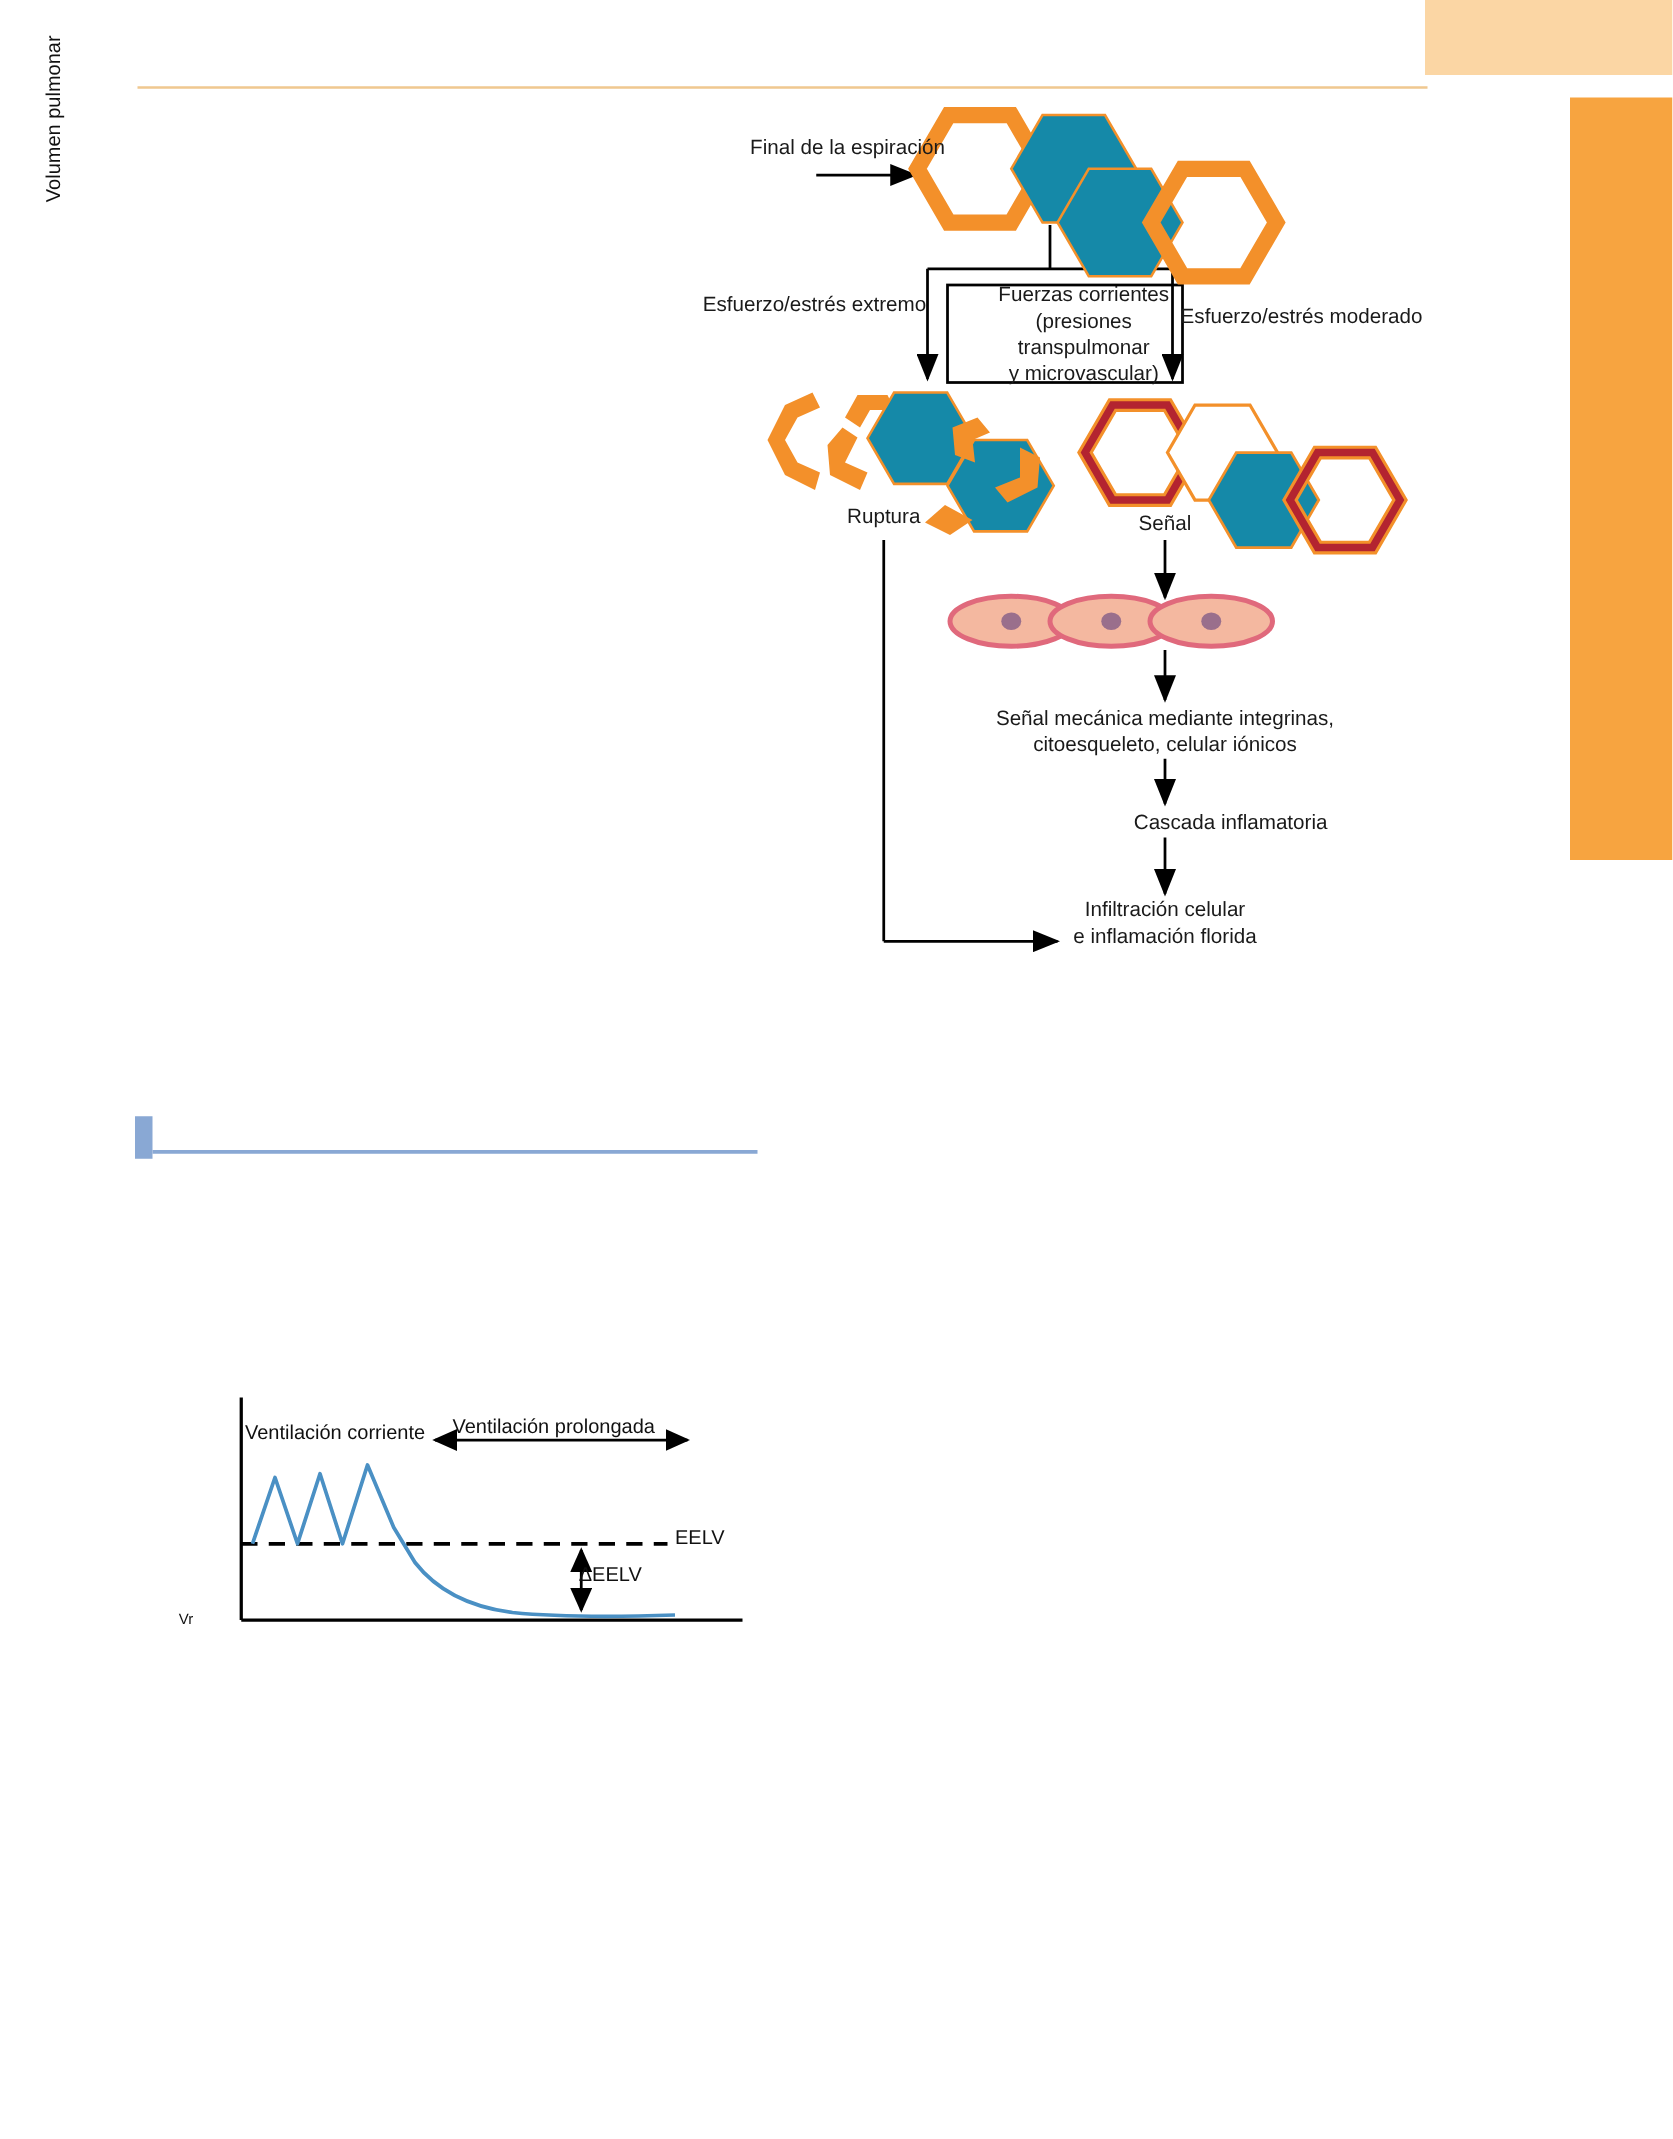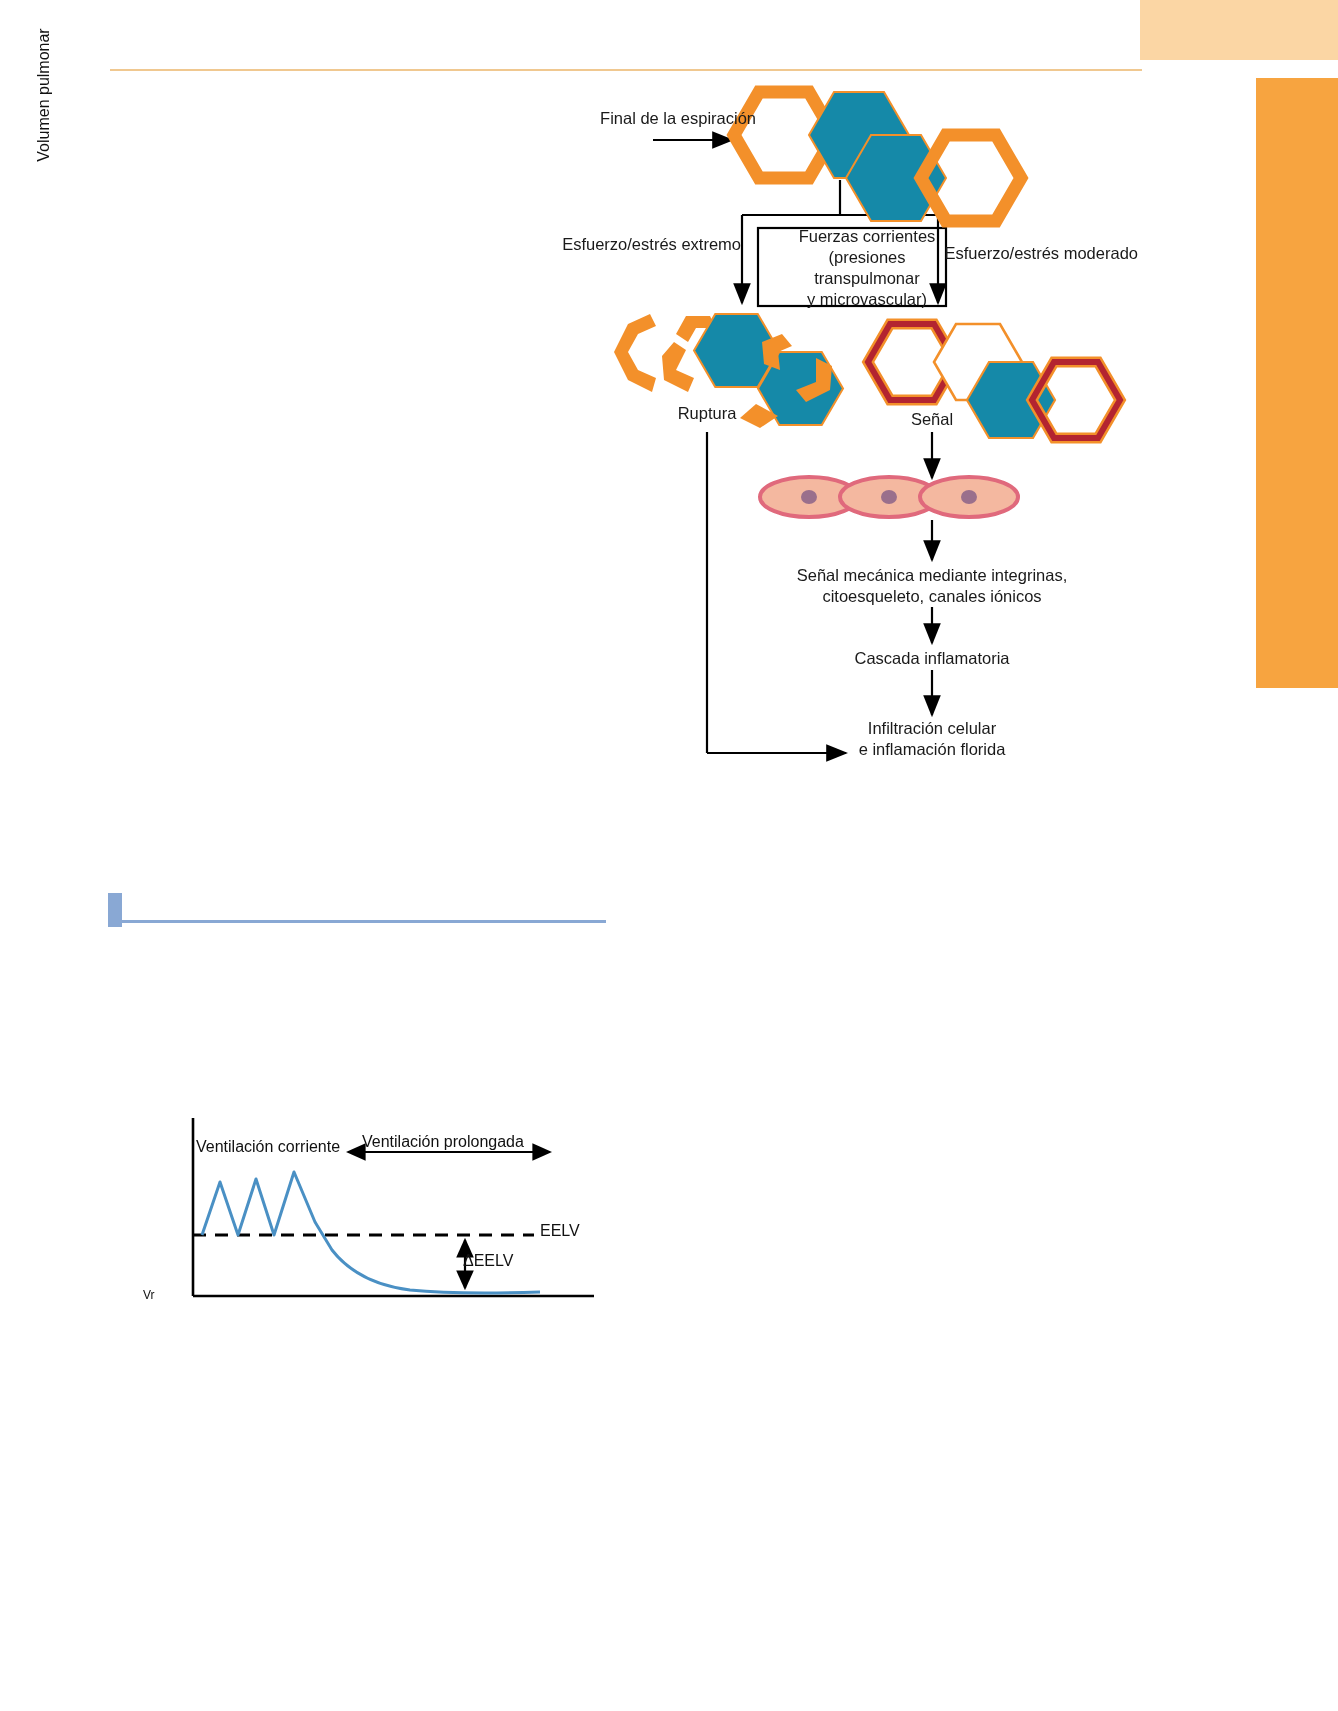--- a/index.html
+++ b/index.html
@@ -164,23 +164,23 @@
   <div class="flow-label" style="left:520px; top:234px; width:205px; text-align:right;">Esfuerzo/estrés extremo</div>
 
   <div class="flow-label" style="left:922px; top:243px; width:200px; text-align:right;">Esfuerzo/estrés moderado</div>
 
   <div class="flow-label" style="left:631px; top:403px; width:120px;">Ruptura</div>
 
   <div class="flow-label" style="left:866px; top:409px; width:100px;">Señal</div>
 
 
   <div class="flow-label" style="left:716px; top:565px; width:400px;">Señal mecánica mediante integrinas,
-citoesqueleto, canales iónicos</div>
-
-  <div class="flow-label" style="left:786px; top:648px; width:260px;">Cascada inflamatoria</div>
+citoesqueleto, celular iónicos</div>
+
+  <div class="flow-label" style="left:786px; top:648px; width:260px;text-align:right;">Cascada inflamatoria</div>
 
   <div class="flow-label" style="left:786px; top:718px; width:260px;">Infiltración celular
 e inflamación florida</div>
 </div>
 
 <div class="chart-divider-mark"></div>
 <div class="chart-divider-line"></div>
 
 <div>
   <svg width="700" height="260" style="position:absolute;left:110px;top:1110px;">

